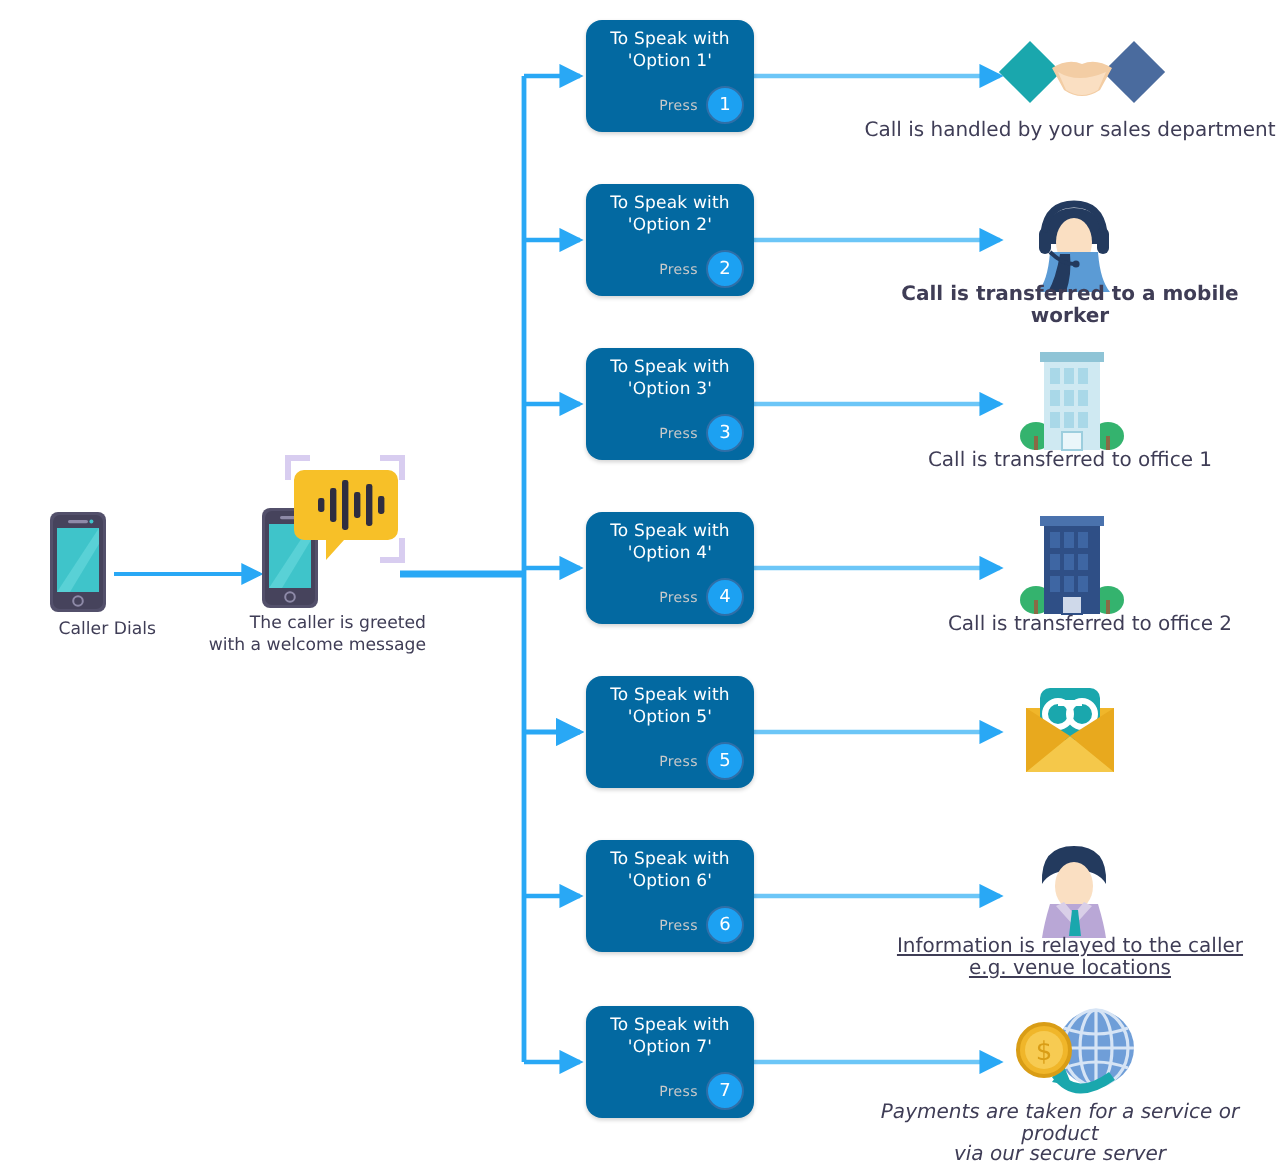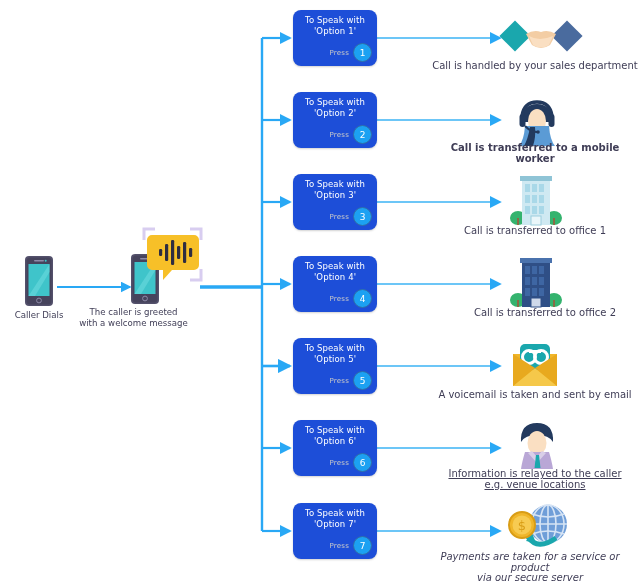--- a/index.html
+++ b/index.html
@@ -14,21 +14,21 @@
   }
   #stage{position:absolute;inset:0;width:640px;height:586px;}
 
   
   #wires{position:absolute;left:0;top:0;width:640px;height:586px;}
 
   
   .opt-box{
     position:absolute;
     width:84px;height:56px;
-    background:#1d4ed8;
+    background:#0369a1;
     border-radius:8px;
     box-shadow:0 1px 2px rgba(0,0,0,.18);
   }
   .opt-title{
     position:absolute;left:0;right:0;top:5px;
     text-align:center;
     font-size:8.5px;line-height:10.5px;
     color:#ffffff;
     letter-spacing:.1px;
     white-space:pre-line;
@@ -54,21 +54,21 @@
     position:absolute;
     text-align:center;
     font-size:10px;line-height:10.5px;
     color:#3f3d56;
     white-space:pre-line;
   }
 
   
   .node-cap{
     position:absolute;
-    text-align:center;
+    text-align:right;
     font-size:8.6px;line-height:10.5px;
     color:#3f3d56;
     white-space:pre-line;
   }
 
   .icon{position:absolute;}
 </style>
 </head>
 <body>
 
@@ -135,21 +135,21 @@
 
     <g fill="#2f2d40">
       <rect x="31" y="23" width="3.2" height="7" rx="1.2"></rect>
       <rect x="37" y="18" width="3.2" height="17" rx="1.2"></rect>
       <rect x="43" y="14" width="3.2" height="25" rx="1.2"></rect>
       <rect x="49" y="20" width="3.2" height="13" rx="1.2"></rect>
       <rect x="55" y="16" width="3.2" height="21" rx="1.2"></rect>
       <rect x="61" y="22" width="3.2" height="9" rx="1.2"></rect>
     </g>
   </svg>
-  <div class="node-cap" style="left:66px;top:307px;width:135px;">The caller is greeted
+  <div class="node-cap" style="left:78px;top:307px;width:135px;">The caller is greeted
 with a welcome message</div>
 
   <div class="opt-box" style="left:293px;top:10px;">
     <div class="opt-title">To Speak with
 'Option 1'</div>
     <div class="opt-press">Press</div>
     <div class="opt-num">1</div>
   </div>
   <svg class="icon" style="left:498px;top:14px;" width="86" height="46" viewBox="0 0 86 46" xmlns="http://www.w3.org/2000/svg">
     <rect x="6" y="11" width="22" height="22" transform="rotate(-45 17 22)" fill="#1aa7ad"></rect>
@@ -243,21 +243,20 @@
   <svg class="icon" style="left:508px;top:340px;" width="54" height="50" viewBox="0 0 54 50" xmlns="http://www.w3.org/2000/svg">
     <path d="M5 14 h44 v32 h-44 z" fill="#f0b62a"></path>
     <rect x="12" y="4" width="30" height="26" rx="5" fill="#1aa7ad"></rect>
     <circle cx="21" cy="17" r="6.5" fill="none" stroke="#ffffff" stroke-width="3"></circle>
     <circle cx="33" cy="17" r="6.5" fill="none" stroke="#ffffff" stroke-width="3"></circle>
     <rect x="21" y="10" width="12" height="3" fill="#ffffff"></rect>
     <path d="M5 46 l22 -18 l22 18 z" fill="#f5c84a"></path>
     <path d="M5 46 l22 -18 l-22 -14 z" fill="#e8a91e"></path>
     <path d="M49 46 l-22 -18 l22 -14 z" fill="#e8a91e"></path>
   </svg>
-  <div class="cap" style="left:430px;top:390px;width:210px;">A voicemail is taken and sent by email</div>
 
   <div class="opt-box" style="left:293px;top:420px;">
     <div class="opt-title">To Speak with
 'Option 6'</div>
     <div class="opt-press">Press</div>
     <div class="opt-num">6</div>
   </div>
   <svg class="icon" style="left:513px;top:420px;" width="48" height="50" viewBox="0 0 48 50" xmlns="http://www.w3.org/2000/svg">
     <path d="M8 22 q-1 -19 16 -19 q17 0 16 19 q-4 -7 -16 -7 q-12 0 -16 7 z" fill="#233a5e"></path>
     <ellipse cx="24" cy="23" rx="9.5" ry="12" fill="#fadfc2"></ellipse>

